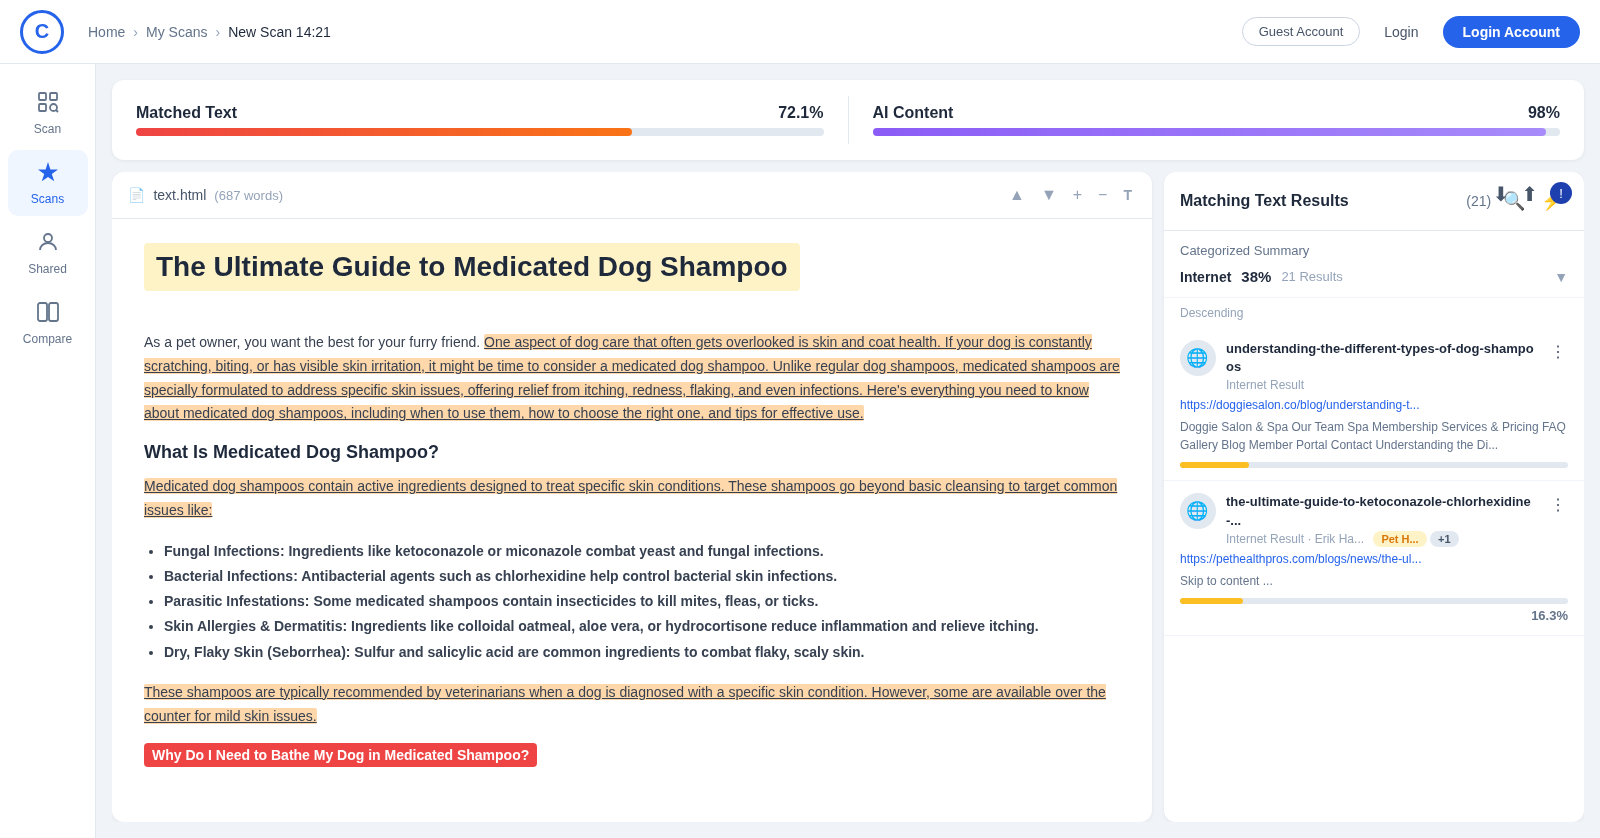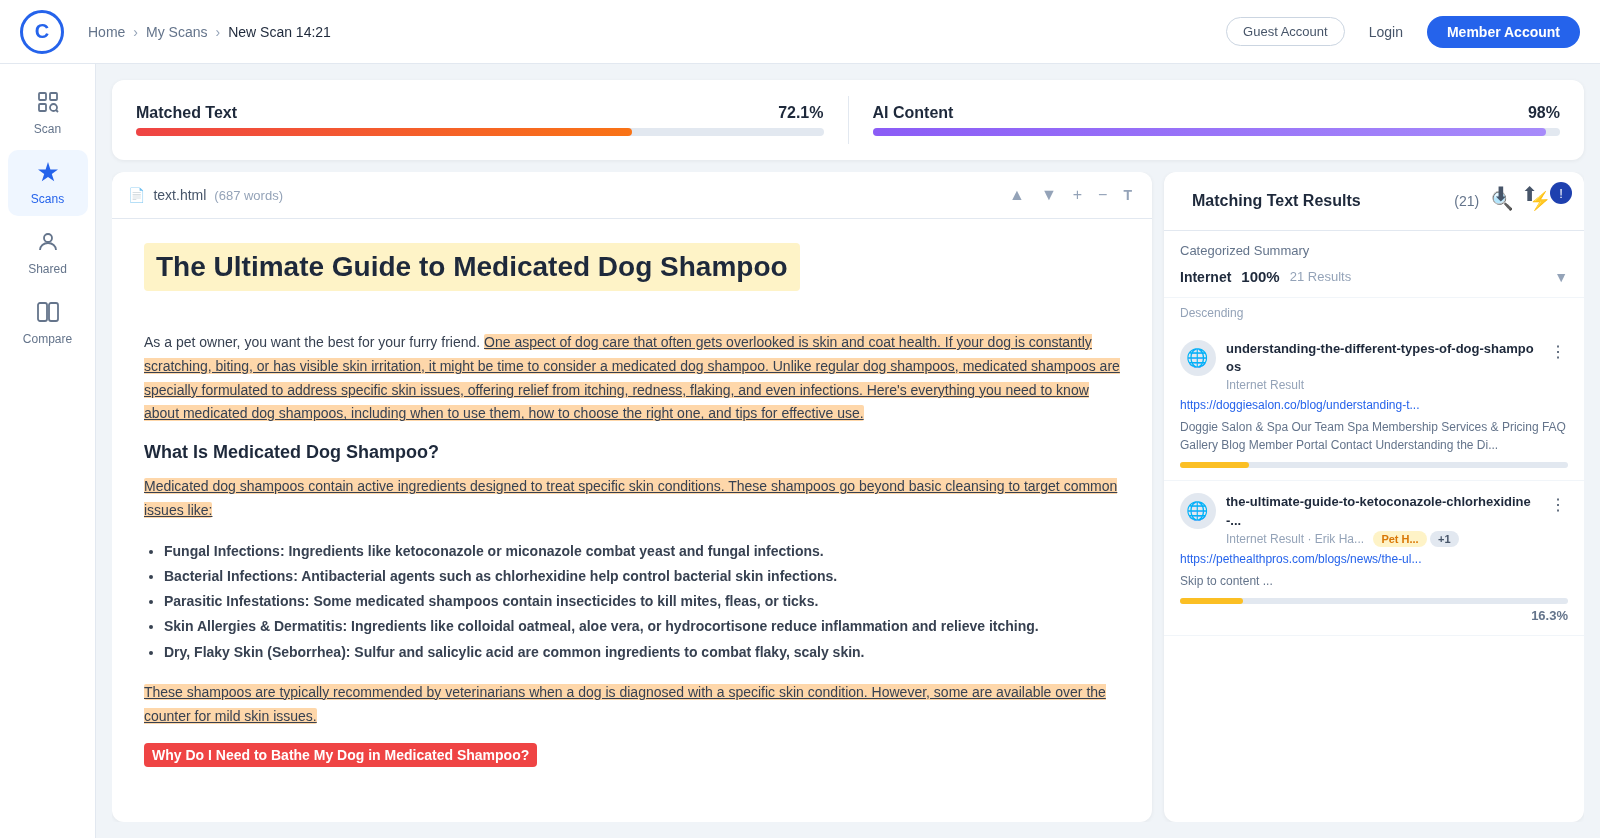--- a/index.html
+++ b/index.html
@@ -95,21 +95,21 @@
     .doc-list li { font-size: 14px; line-height: 1.8; color: #374151; }
     .doc-heading-red { background: #ef4444; color: white; border-radius: 4px; padding: 4px 8px; display: inline; }
 
     
     .right-panel {
       width: 420px; background: white; border-radius: 12px; flex-shrink: 0;
       display: flex; flex-direction: column; overflow: hidden;
       box-shadow: 0 1px 4px rgba(0,0,0,0.06);
     }
     .right-header {
-      display: flex; align-items: center; padding: 14px 28px;
+      display: flex; align-items: center; padding: 14px 16px;
       border-bottom: 1px solid #e2e8f0; flex-shrink: 0; gap: 8px;
     }
     .right-title { font-size: 16px; font-weight: 700; color: #1e293b; flex: 1; }
     .results-count { font-size: 14px; color: #64748b; }
     .icon-btn { background: none; border: none; cursor: pointer; color: #475569; font-size: 18px; padding: 4px; }
     .top-icon-btn { background: none; border: none; cursor: pointer; color: #475569; font-size: 20px; }
 
     .right-body { flex: 1; overflow-y: auto; padding: 0; }
 
     
@@ -156,21 +156,21 @@
   <nav class="breadcrumb">
     <span class="breadcrumb-link">Home</span>
     <span class="breadcrumb-sep">›</span>
     <span class="breadcrumb-link">My Scans</span>
     <span class="breadcrumb-sep">›</span>
     <span class="breadcrumb-current">New Scan 14:21</span>
   </nav>
   <div class="nav-right">
     <button class="guest-account-btn">Guest Account</button>
     <button class="login-btn">Login</button>
-    <button class="create-account-btn">Member Account</button>
+    <button class="create-account-btn">Login Account</button>
   </div>
 </div>
 
 <div class="main-layout">
 
   <aside class="sidebar">
     <div class="sidebar-item">
       <span class="sidebar-icon">
         <svg width="24" height="24" viewBox="0 0 24 24" fill="none" stroke="currentColor" stroke-width="1.8">
           <rect x="3" y="3" width="7" height="7" rx="1"></rect>
@@ -287,21 +287,21 @@
           <span class="results-count">(21)</span>
           <button class="icon-btn">🔍</button>
           <button class="icon-btn">⚡</button>
         </div>
         <div class="right-body">
 
           <div class="cat-summary">
             <div class="cat-summary-label">Categorized Summary</div>
             <div class="cat-row">
               <span class="cat-tag">Internet</span>
-              <span class="cat-pct">100%</span>
+              <span class="cat-pct">38%</span>
               <span class="cat-count">21 Results</span>
               <span class="cat-chevron">▼</span>
             </div>
           </div>
           <div class="descending-label">Descending</div>
 
           <div class="result-card">
             <div class="result-header">
               <div class="result-avatar">🌐</div>
               <div class="result-title-block">

